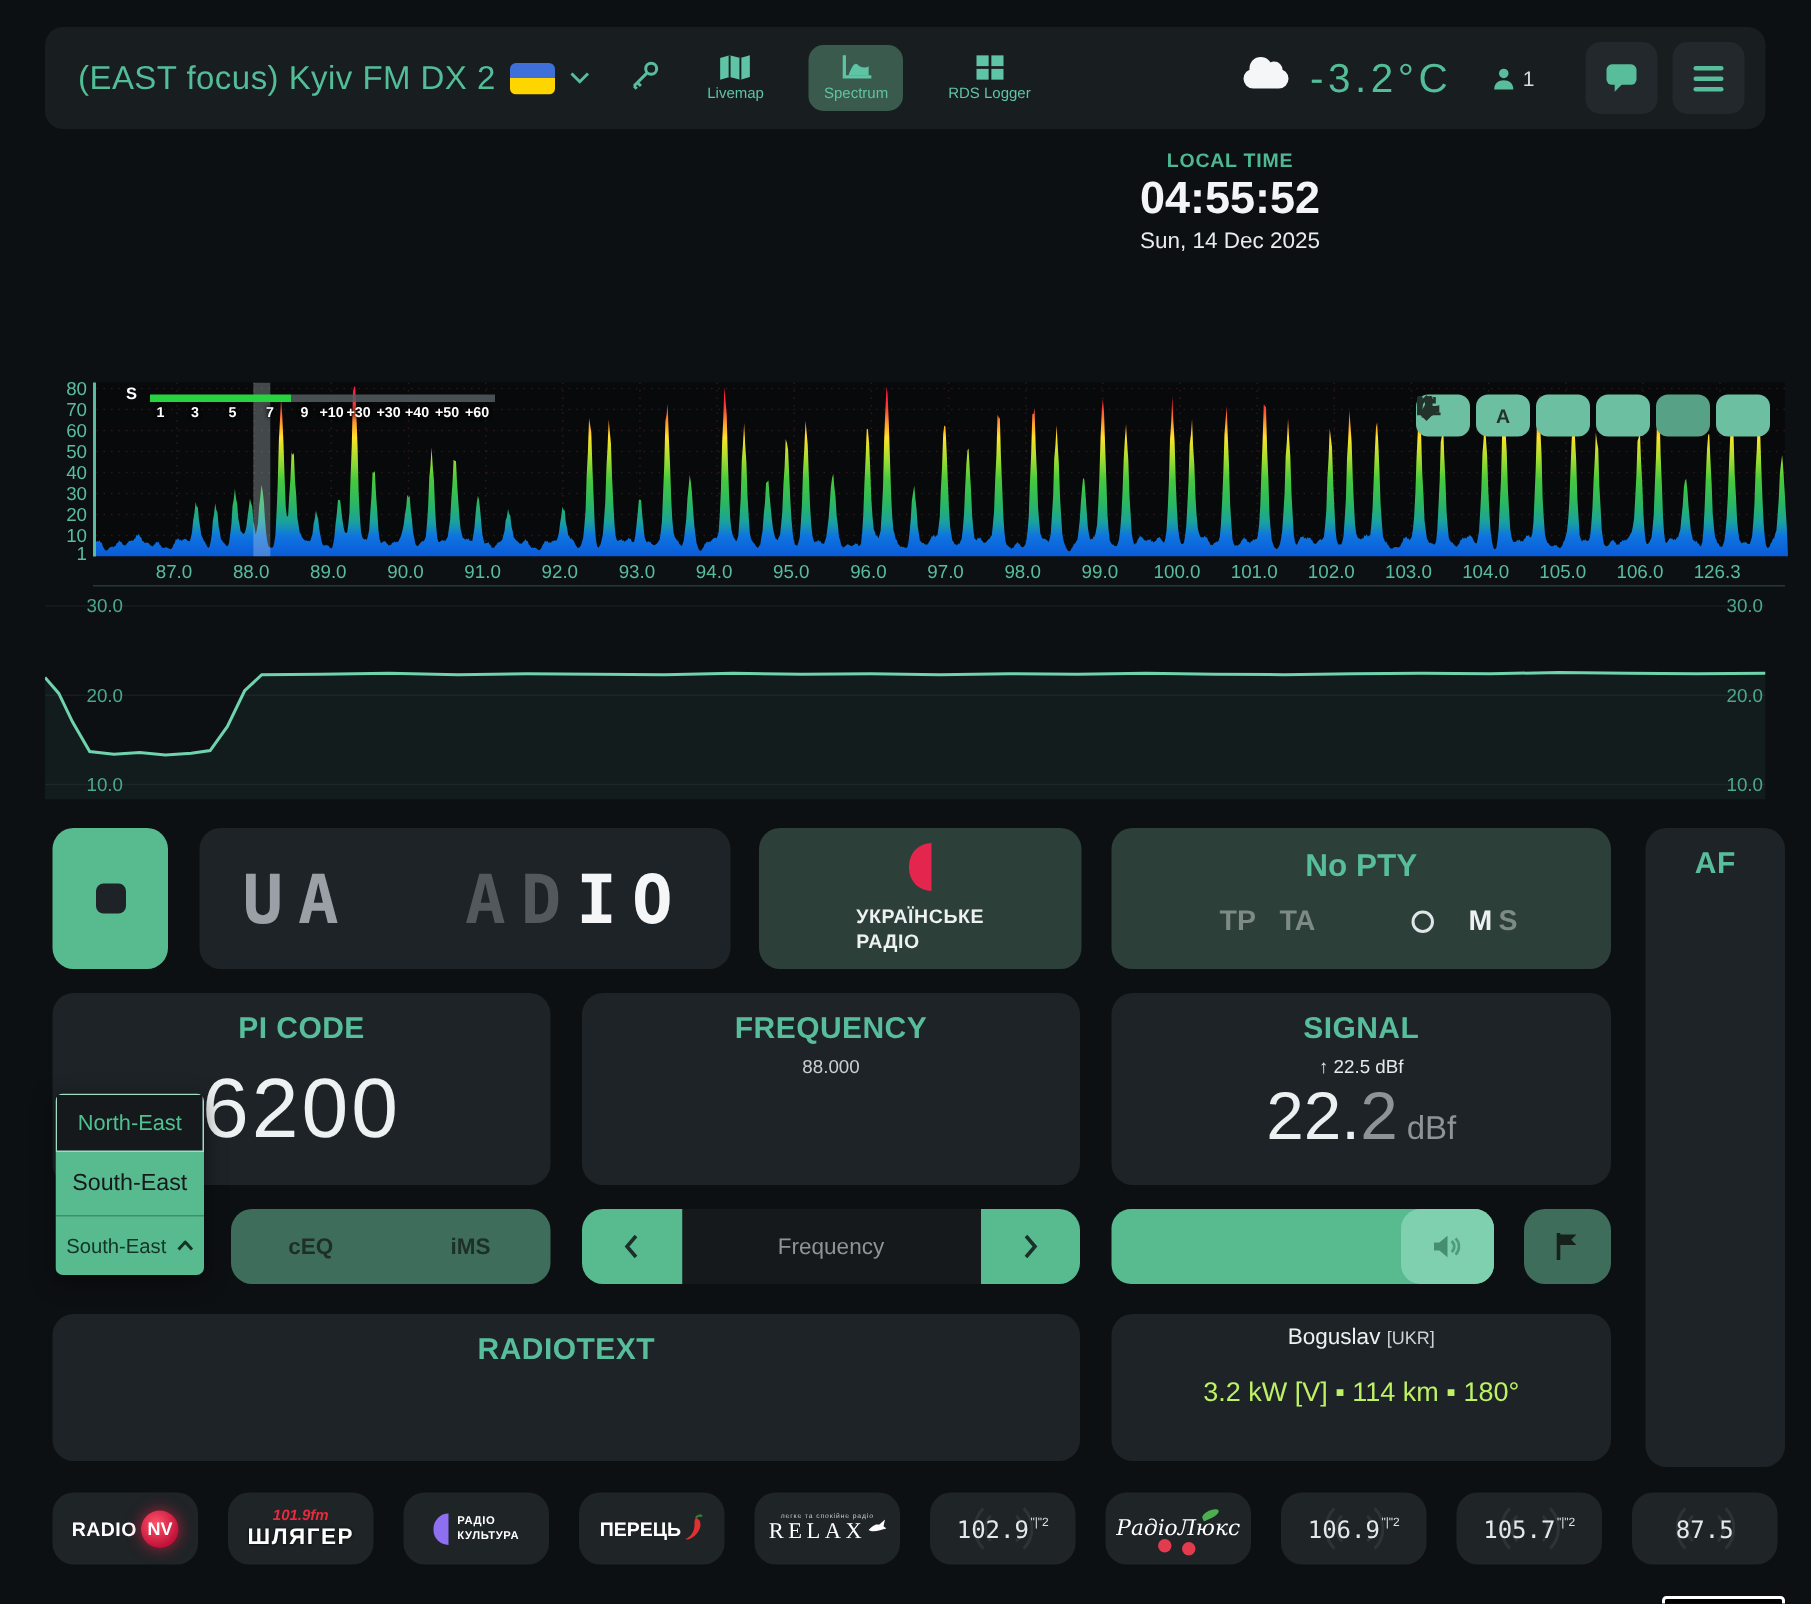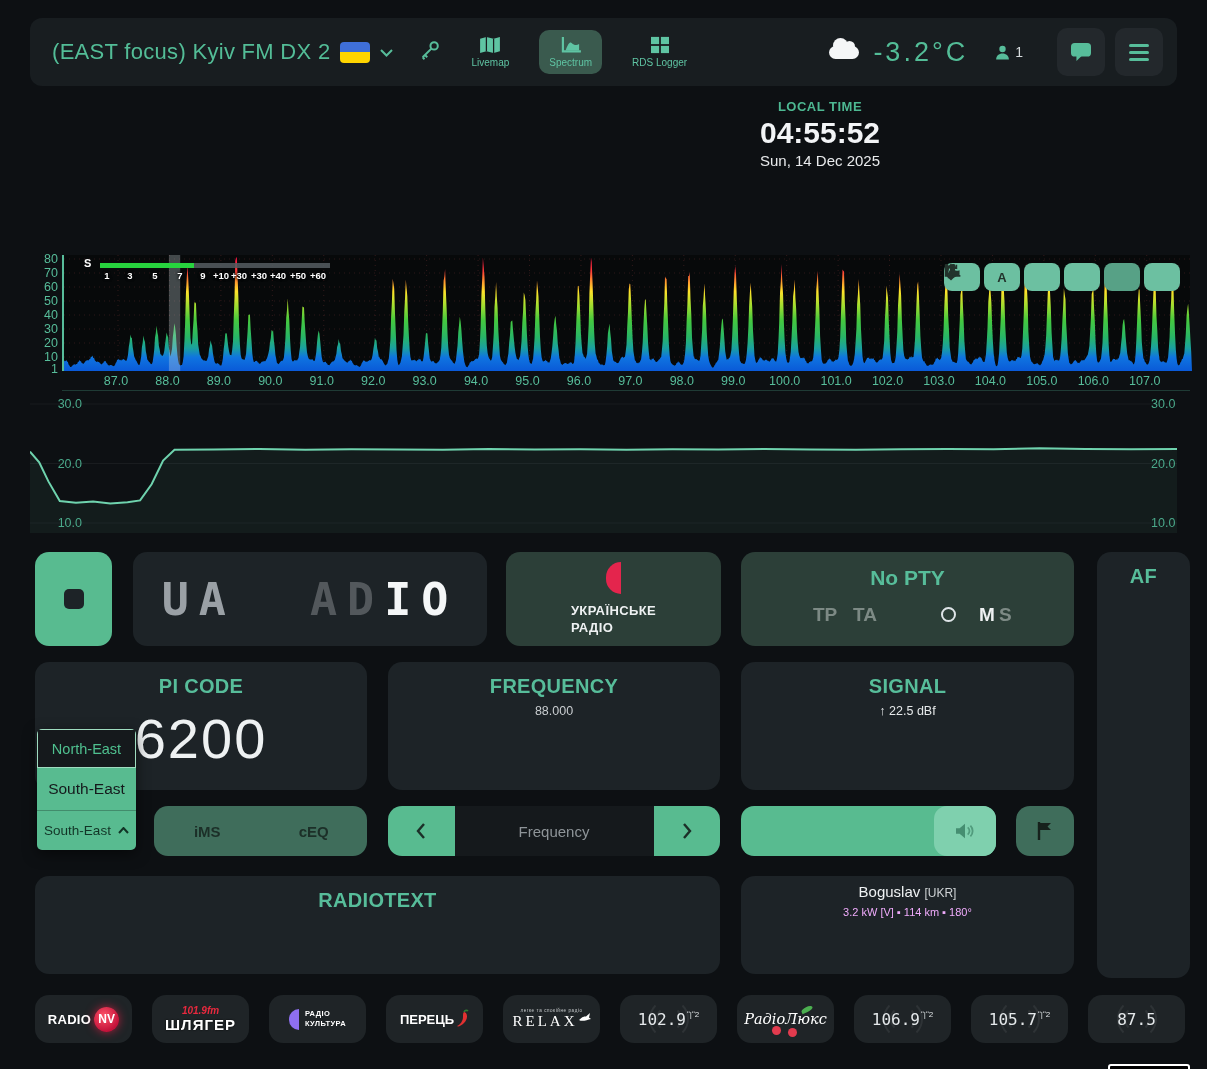--- a/index.html
+++ b/index.html
@@ -126,21 +126,21 @@
   #volthumb { position:absolute; right:0; top:0; width:62px; height:50px; background:#7fd0ae; border-radius:13px;
     display:flex; align-items:center; justify-content:center; }
   #flagbtn { position:absolute; left:1016px; top:806px; width:58px; height:50px; background:#3f6d5b;
     border-radius:14px; display:flex; align-items:center; justify-content:center; cursor:pointer; }
 
   #rtpanel { left:35px; top:876px; width:685px; height:98px; }
   #stpanel { left:741px; top:876px; width:333px; height:98px; text-align:center; }
   #stpanel .nm { color:#57bd9a; font-size:19px; font-weight:bold; margin-top:11px; }
   #stpanel .loc { color:#eef1f2; font-size:15px; margin-top:7px; }
   #stpanel .loc .ctry { font-size:12px; color:#cfd3d5; }
-  #stpanel .det { color:#f0abfc; font-size:11px; margin-top:6px; }
+  #stpanel .det { color:#bef264; font-size:18px; margin-top:18px; }
 
   
   #logorow { position:absolute; left:35px; top:995px; width:1150px; height:48px; }
   .lcard { position:absolute; top:0; width:97px; height:48px; background:#1f2427; border-radius:14px;
     display:flex; align-items:center; justify-content:center; overflow:hidden; cursor:pointer; }
   .nvtxt { color:#fff; font-weight:900; font-size:13px; letter-spacing:.3px; }
   .nvblob { width:25px; height:25px; border-radius:50%; margin-left:3px;
     background:radial-gradient(circle at 40% 35%, #ff5368, #c3123a 70%);
     box-shadow:0 0 10px rgba(235,30,70,.7); display:flex; align-items:center; justify-content:center;
     color:#fff; font-weight:900; font-size:12px; }
@@ -383,21 +383,21 @@
         <div class="xlab" style="left: 578.372px;">97.0</div>
         <div class="xlab" style="left: 629.808px;">98.0</div>
         <div class="xlab" style="left: 681.245px;">99.0</div>
         <div class="xlab" style="left: 732.681px;">100.0</div>
         <div class="xlab" style="left: 784.118px;">101.0</div>
         <div class="xlab" style="left: 835.554px;">102.0</div>
         <div class="xlab" style="left: 886.99px;">103.0</div>
         <div class="xlab" style="left: 938.427px;">104.0</div>
         <div class="xlab" style="left: 989.863px;">105.0</div>
         <div class="xlab" style="left: 1041.3px;">106.0</div>
-        <div class="xlab" style="left: 1092.74px;">107.0</div>
+        <div class="xlab" style="left: 1092.74px;">126.3</div>
       </div>
     <div id="xaxis-line"></div>
   </section>
 
   <section id="sig-area">
     <svg id="sig-svg" width="1147" height="135">
       <g id="siggrid">
           <line x1="0" y1="6" x2="1147" y2="6" stroke="rgba(255,255,255,0.05)"></line>
           <line x1="0" y1="65.5" x2="1147" y2="65.5" stroke="rgba(255,255,255,0.05)"></line>
           <line x1="0" y1="125" x2="1147" y2="125" stroke="rgba(255,255,255,0.05)"></line>
@@ -455,36 +455,39 @@
   </div>
 
   <div class="panel" id="freqpanel">
     <div class="ptitle">FREQUENCY</div>
     <div class="prev">88.000</div>
   </div>
 
   <div class="panel" id="sigpanel">
     <div class="ptitle">SIGNAL</div>
     <div class="peak">↑ <span>22.5 dBf</span></div>
+    <div class="big">
+      <span class="vi">22.</span><span class="vf">2</span><span class="un">dBf</span>
+    </div>
   </div>
 
   <div id="antdrop">
     <div class="opt1">North-East</div>
     <div class="opt2">South-East</div>
     <div class="sel">
       <span>South-East</span>
       <svg width="11" height="7" viewBox="0 0 11 7">
           <polyline points="1,6 5.5,1 10,6" fill="none" stroke="#123426" stroke-width="2"></polyline>
         </svg>
     </div>
   </div>
 
   <div id="eqims">
+    <div>cEQ</div>
     <div>iMS</div>
-    <div>cEQ</div>
   </div>
 
   <div id="tuner">
     <div class="arr l">
       <svg width="10" height="16" viewBox="0 0 10 16">
           <polyline points="8,1 2,8 8,15" fill="none" stroke="#1c2f28" stroke-width="2.4"></polyline>
         </svg>
     </div>
     <input placeholder="Frequency" style="">
     <div class="arr r">

